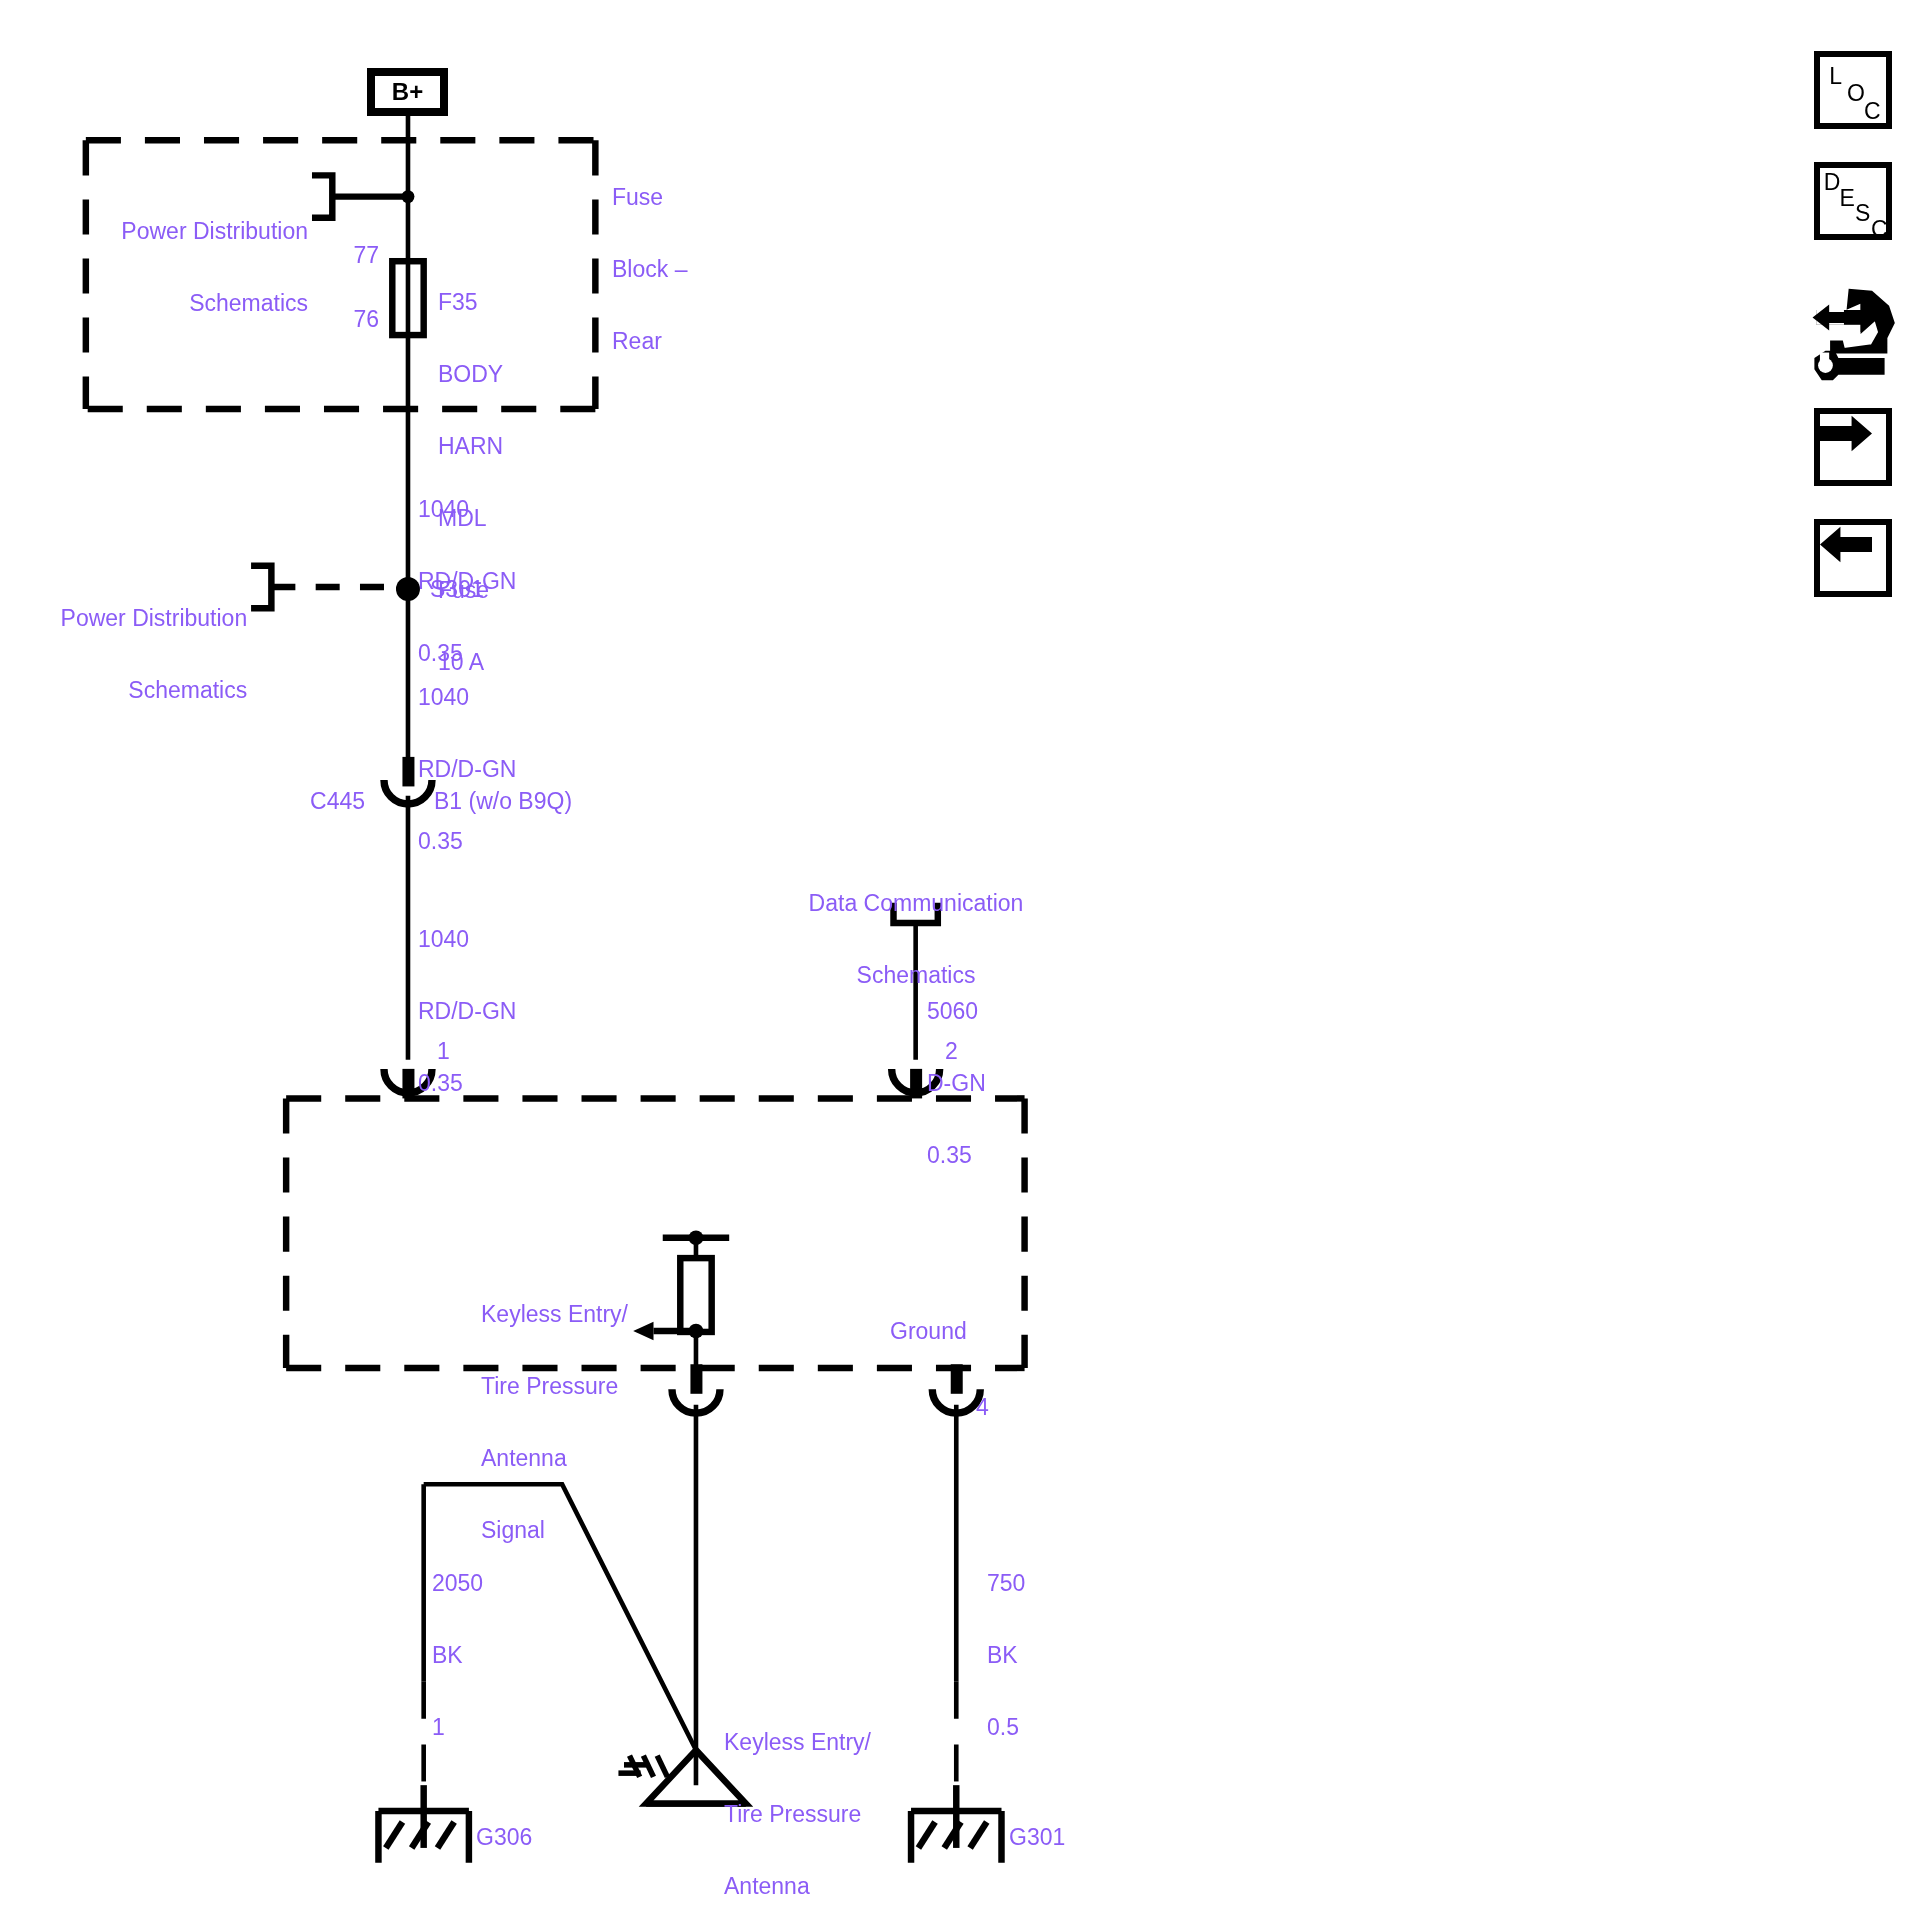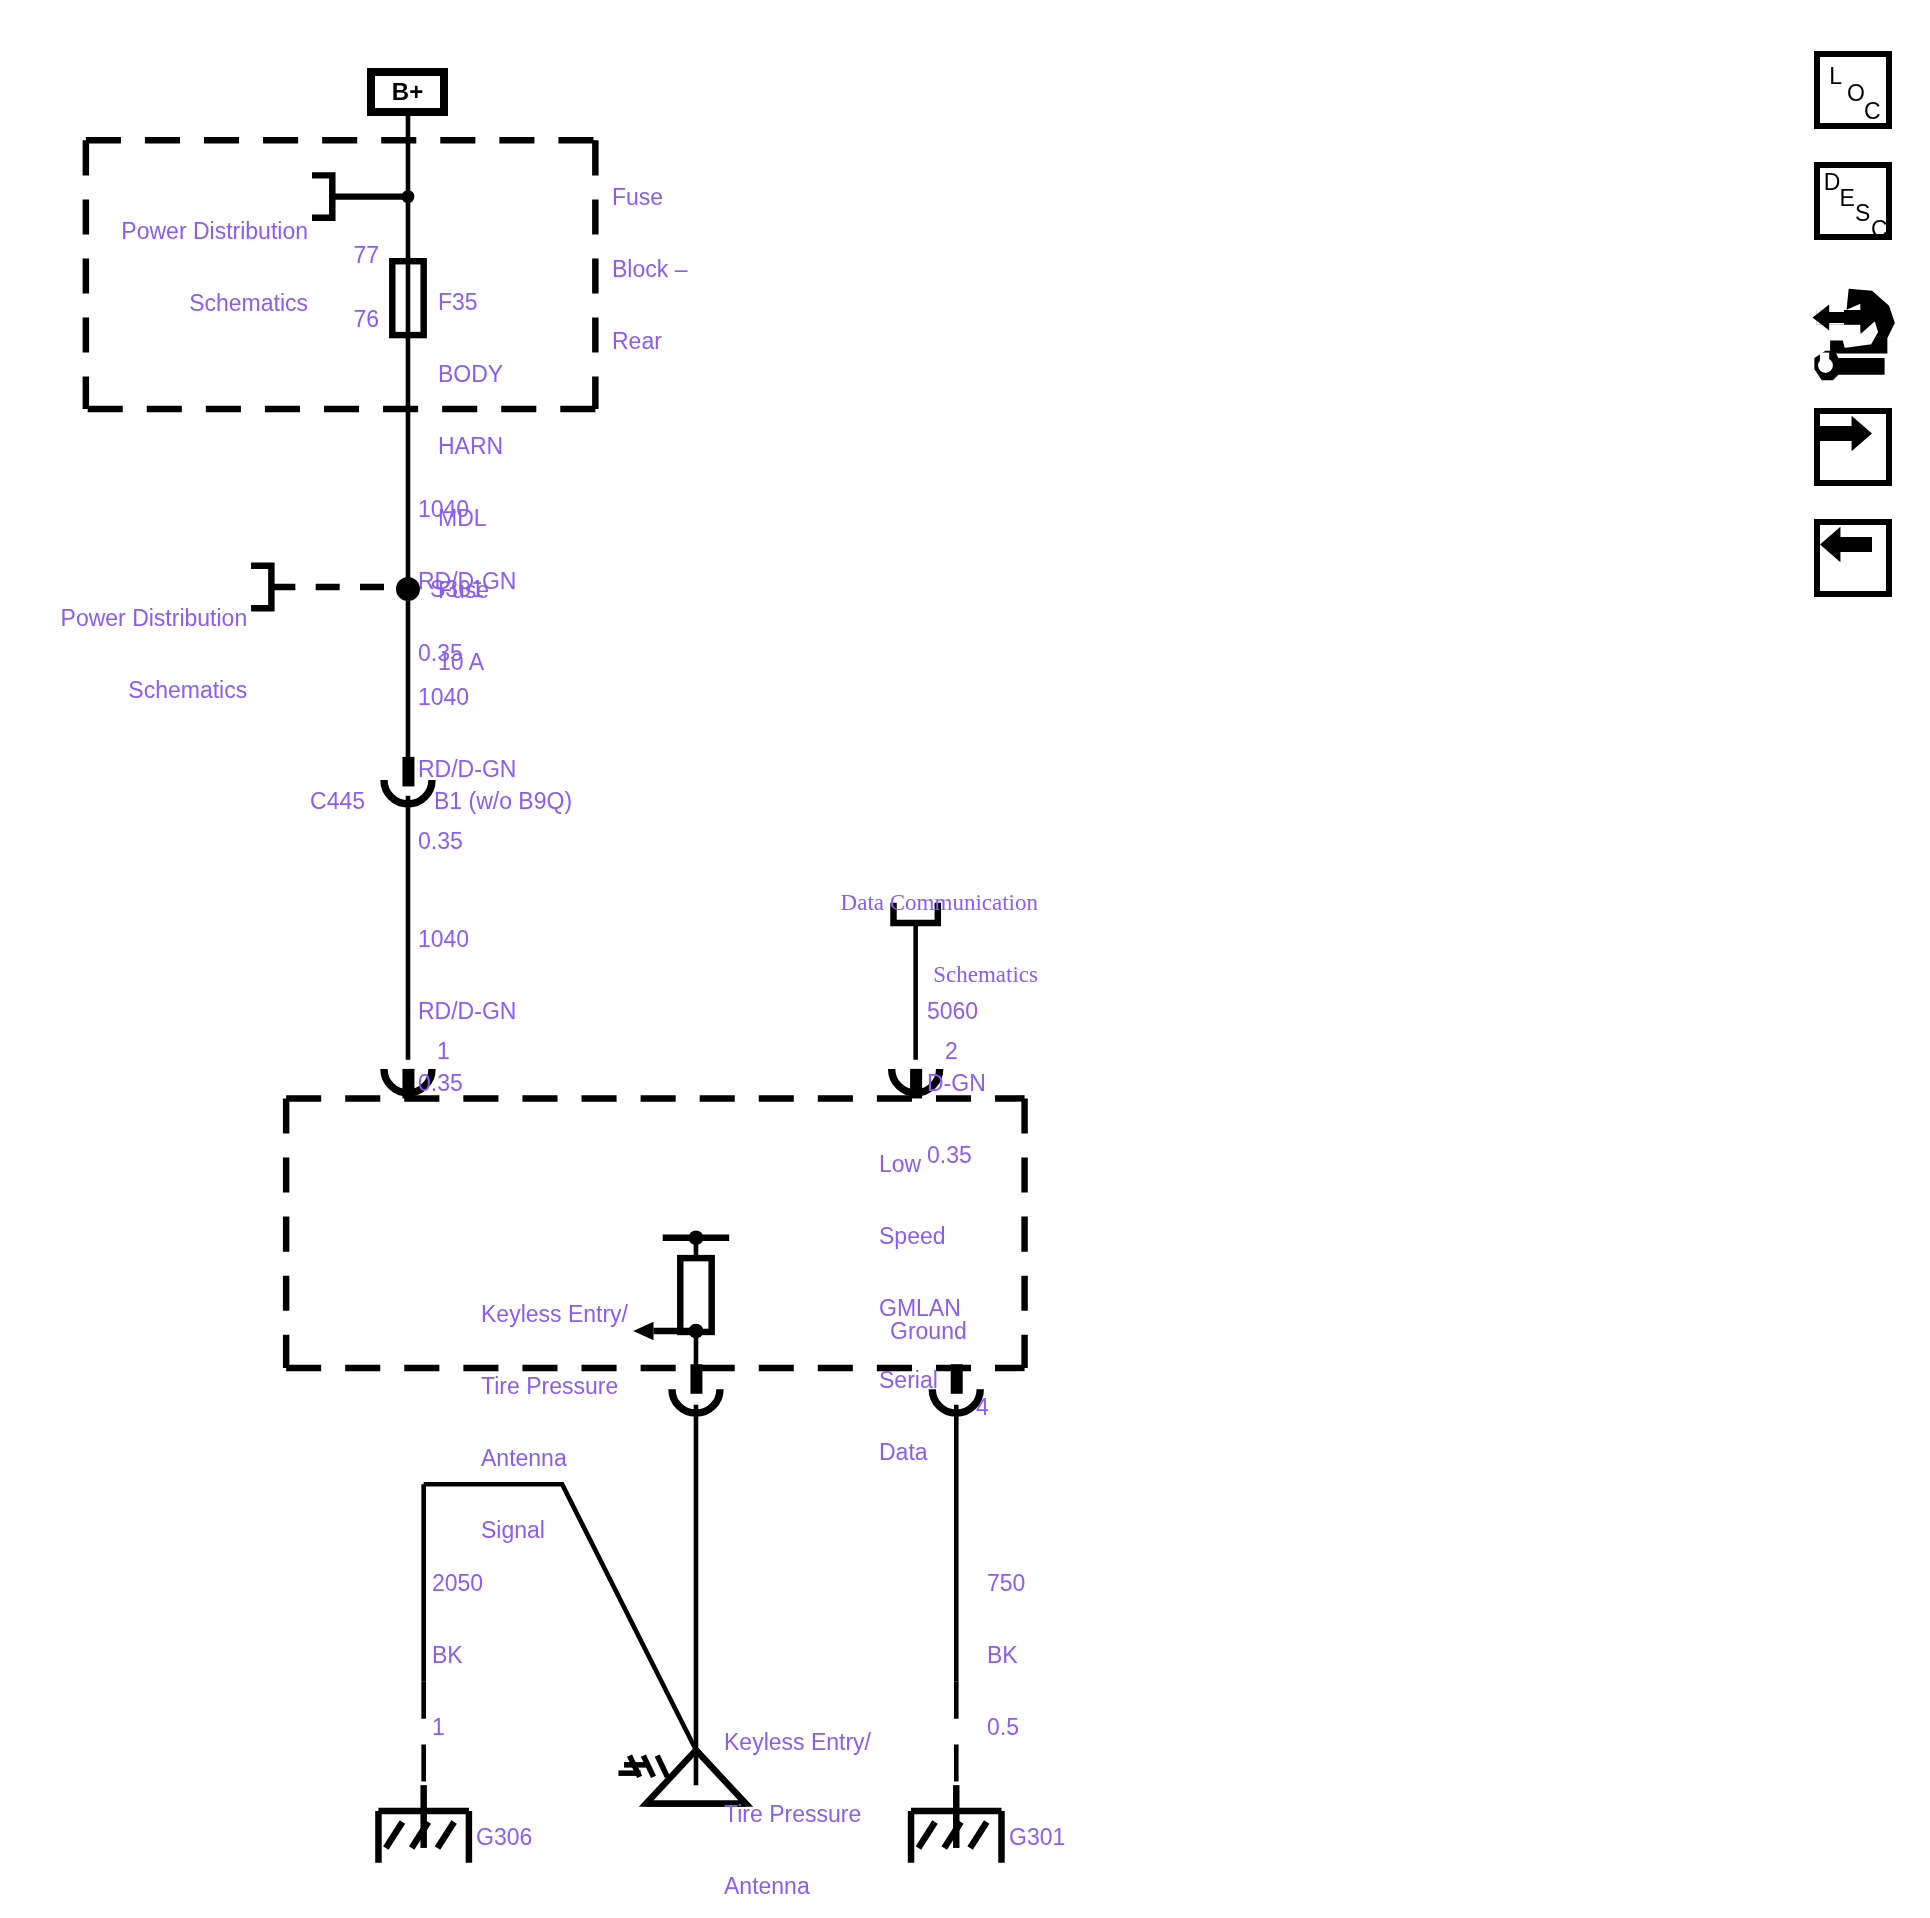--- a/index.html
+++ b/index.html
@@ -2,21 +2,21 @@
 <html style="font-size:14.8px"><head>
 <meta charset="utf-8">
 <style>
   html,body{margin:0;padding:0;background:#ffffff;}
   body{width:1931px;height:1919px;position:relative;
        font-family:"Liberation Sans","DejaVu Sans",sans-serif;
        color:#000;overflow:hidden;}
   #sheet{position:absolute;left:0;top:0;width:1931px;height:1919px;}
   svg{position:absolute;left:0;top:0;}
   .lbl{position:absolute;font-size:23px;line-height:24px;color:#8b5cf6;white-space:pre;font-weight:400;}
-  .lbl.ctr{text-align:right;font-family:Liberation Serif, serif;}
+  .lbl.ctr{text-align:center;}
   .lbl.rt{text-align:right;}
   .navbtn{position:absolute;box-sizing:border-box;border:6.5px solid #000;background:#fff;}
   .bplus{position:absolute;box-sizing:border-box;border:8.3px solid #000;background:#fff;
          display:flex;align-items:center;justify-content:center;font-size:24px;font-weight:bold;}
 </style>
 </head>
 <body>
 
 <div id="sheet">
 
@@ -229,27 +229,20 @@
     <div>5060</div>
     <div>D-GN</div>
     <div>0.35</div>
   </div>
 
   <div class="lbl" style="left:437px;top:1039px;">1</div>
 
   <div class="lbl" style="left:945px;top:1039px;">2</div>
 
 
-  <div class="lbl" style="left:879px;top:1104px;">
-    <div>Low</div>
-    <div>Speed</div>
-    <div>GMLAN</div>
-    <div>Serial</div>
-    <div>Data</div>
-  </div>
 
 
   <div class="lbl" style="left:481px;top:1254px;">
     <div>Keyless Entry/</div>
     <div>Tire Pressure</div>
     <div>Antenna</div>
     <div>Signal</div>
   </div>
 
   <div class="lbl" style="left:858px;top:1319px;margin-left:32px;">Ground</div>

